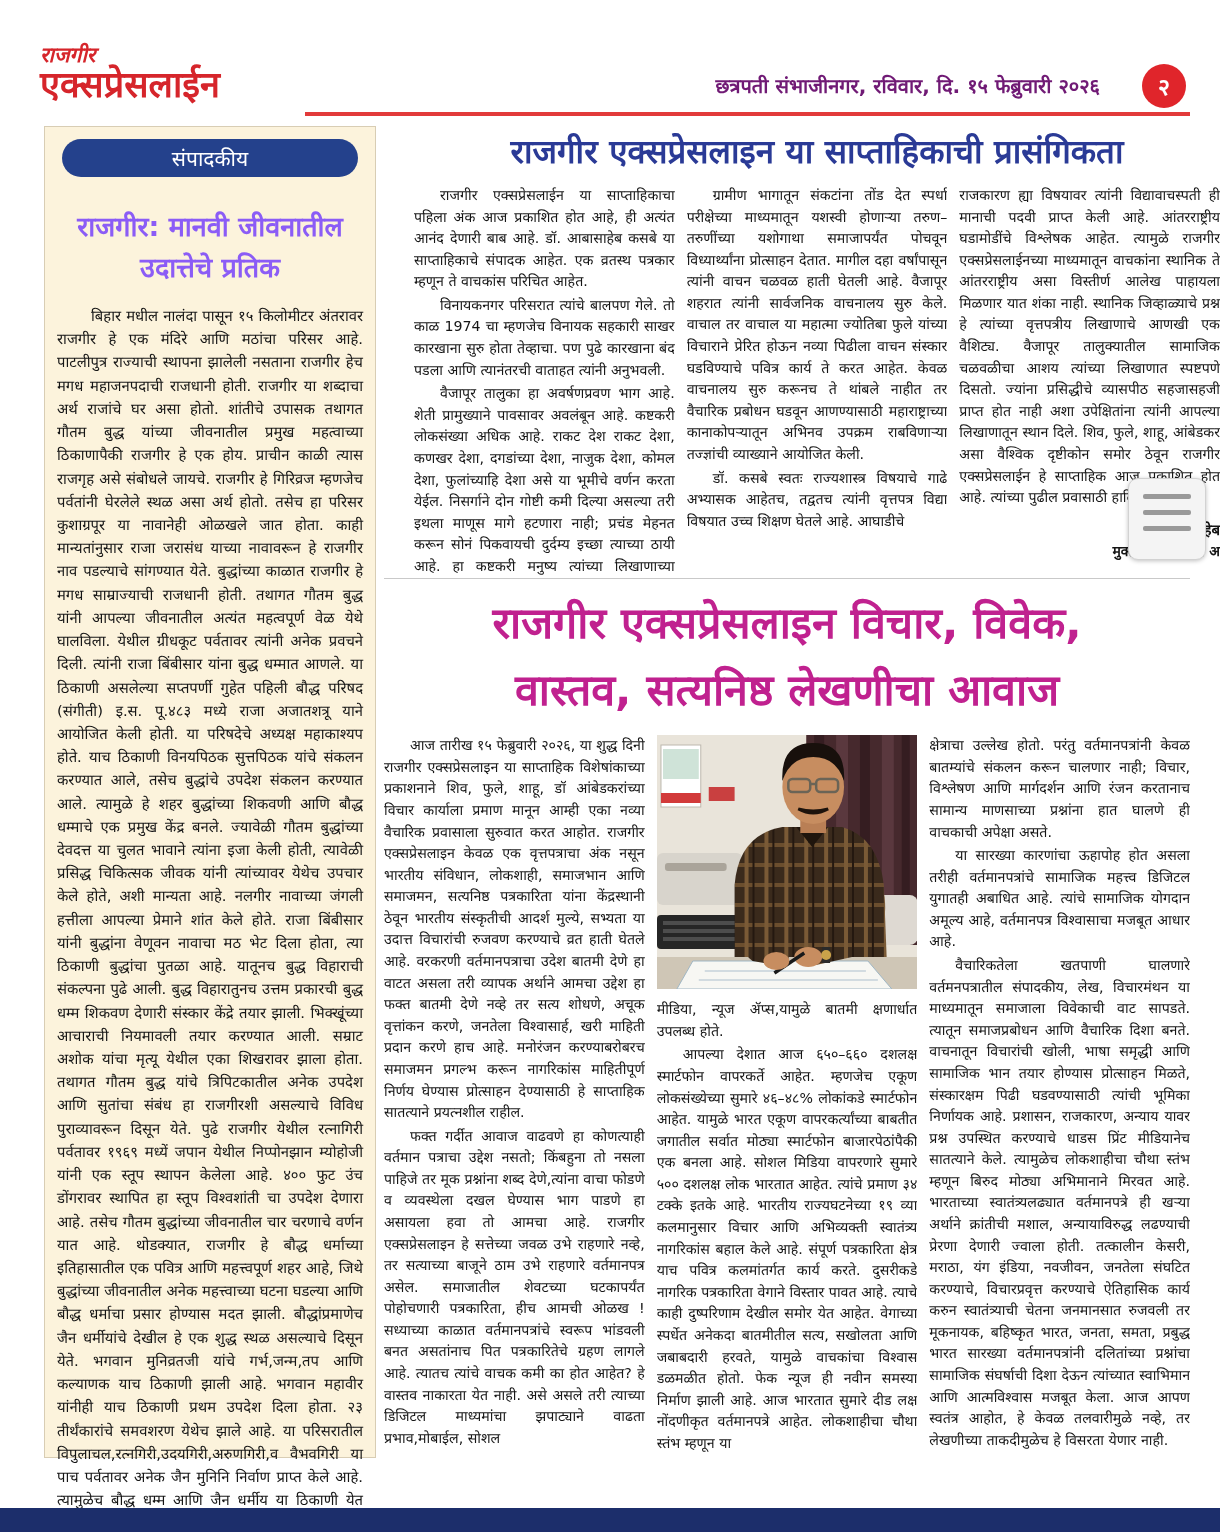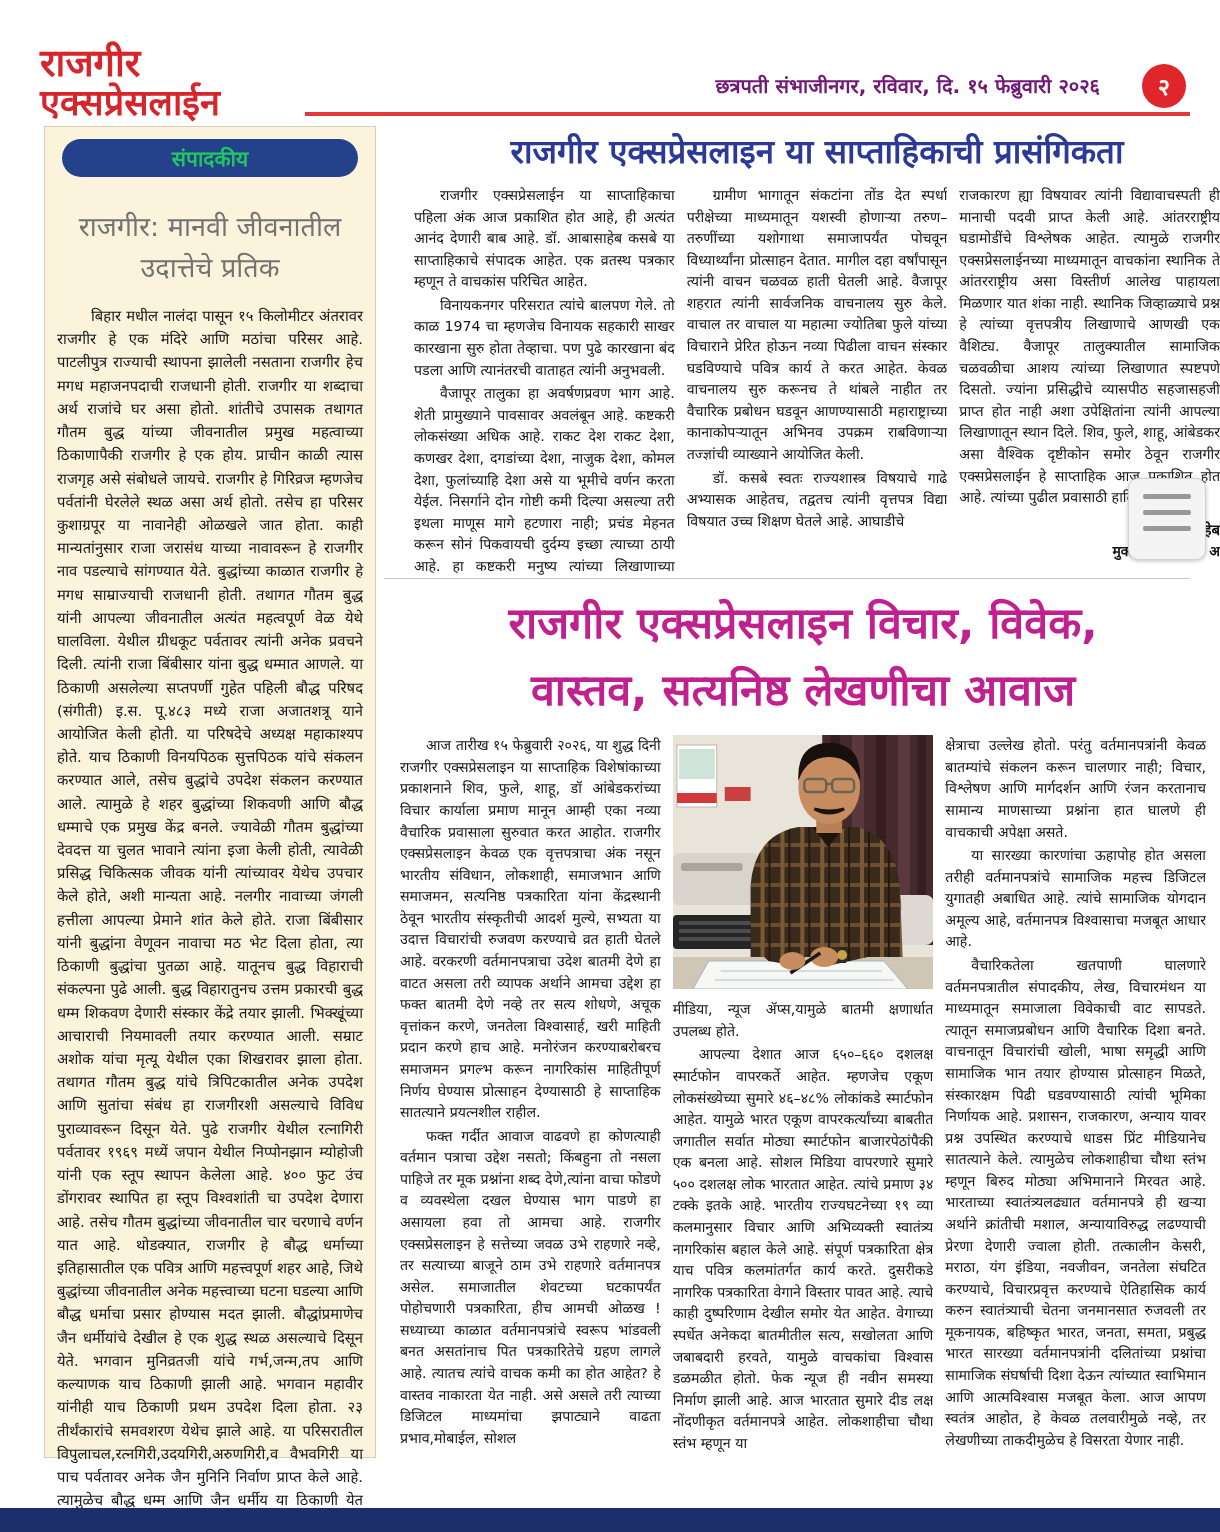--- a/index.html
+++ b/index.html
@@ -3,45 +3,45 @@
 <meta charset="utf-8">
 <style>
   html,body{margin:0;padding:0;}
   body{
     width:1220px;height:1532px;position:relative;background:#ffffff;
     font-family:"DejaVu Sans","Liberation Sans",sans-serif;color:#111;
     overflow:hidden;
   }
   
   .masthead{position:absolute;left:40px;top:44px;color:#d6252b;font-weight:bold;line-height:1.05;}
-  .masthead .l1{font-size:38px;display:block;}
+  .masthead .l1{font-size:21px;display:block;font-style:italic;}
   .masthead .l2{font-size:36px;display:block;}
   .head-rule{position:absolute;left:305px;top:112px;width:885px;height:4px;background:#e23a3a;}
   .dateline{position:absolute;right:120px;top:72px;font-size:20px;font-weight:bold;color:#701a75;white-space:nowrap;}
   .page-badge{position:absolute;left:1142px;top:64px;width:44px;height:44px;border-radius:50%;
     background:#e0252b;color:#fff;font-size:23px;font-weight:bold;display:flex;align-items:center;justify-content:center;}
   
   .editorial{position:absolute;left:44px;top:126px;width:332px;height:1332px;background:#fcf3dc;
     border:1px solid #d8cdb4;box-sizing:border-box;padding:10px 12px 0 12px;}
   .edit-pill{width:296px;height:38px;margin:2px auto 0 auto;background:#24418c;border-radius:19px;
-    color:#22c55e;font-size:21px;font-weight:bold;display:flex;align-items:center;justify-content:center;text-align:center;}
-  .edit-title{margin-top:30px;font-size:27px;font-weight:400;text-align:center;line-height:1.5;color:#737373;}
+    color:#ffffff;font-size:21px;font-weight:normal;display:flex;align-items:center;justify-content:center;text-align:center;}
+  .edit-title{margin-top:30px;font-size:27px;font-weight:700;text-align:center;line-height:1.5;color:#8b5cf6;}
   .edit-body{margin-top:16px;font-size:14.8px;line-height:1.57;text-align:justify;text-indent:34px;color:#151515;}
   
   .article1{position:absolute;left:384px;top:128px;width:806px;margin-left:30px;}
   .a1-headline{font-size:33px;font-weight:800;color:#2a3a96;text-align:center;white-space:nowrap;}
   .cols{display:flex;gap:12px;margin-top:12px;}
   .col{flex:1;text-align:justify;font-size:14.2px;line-height:1.52;overflow:hidden;color:#151515;}
   .a1 .col{height:392px;}
   .col p{margin:0 0 2px 0;}
   .col p.ind{text-indent:26px;}
   .byline{text-align:right;margin-top:10px;font-weight:bold;font-size:15px;}
   .byline-role{text-align:right;font-size:14px;font-weight:bold;}
   .divider{position:absolute;left:384px;top:578px;width:806px;height:1px;background:#c9c9c9;}
-  .article2{position:absolute;left:384px;top:590px;width:806px;margin-left:16px;}
+  .article2{position:absolute;left:384px;top:590px;width:806px;}
   .a2-headline{font-size:43px;font-weight:800;color:#c0218f;text-align:center;line-height:1.55;}
   .a2 .col{height:752px;}
   .photo-wrap{width:100%;height:254px;margin-bottom:10px;}
   .photo-wrap svg{display:block;width:100%;height:100%;}
   
   .float-widget{position:absolute;left:1128px;top:478px;width:76px;height:80px;background:#f4f4f4;
     border:1px solid #d2d2d2;border-radius:10px;box-shadow:0 1px 4px rgba(0,0,0,.25);z-index:5;}
   .float-widget .bar{width:48px;height:5px;background:#999;margin:11px auto 0 auto;border-radius:2px;}
   .float-widget .bar:first-child{margin-top:15px;}
   

